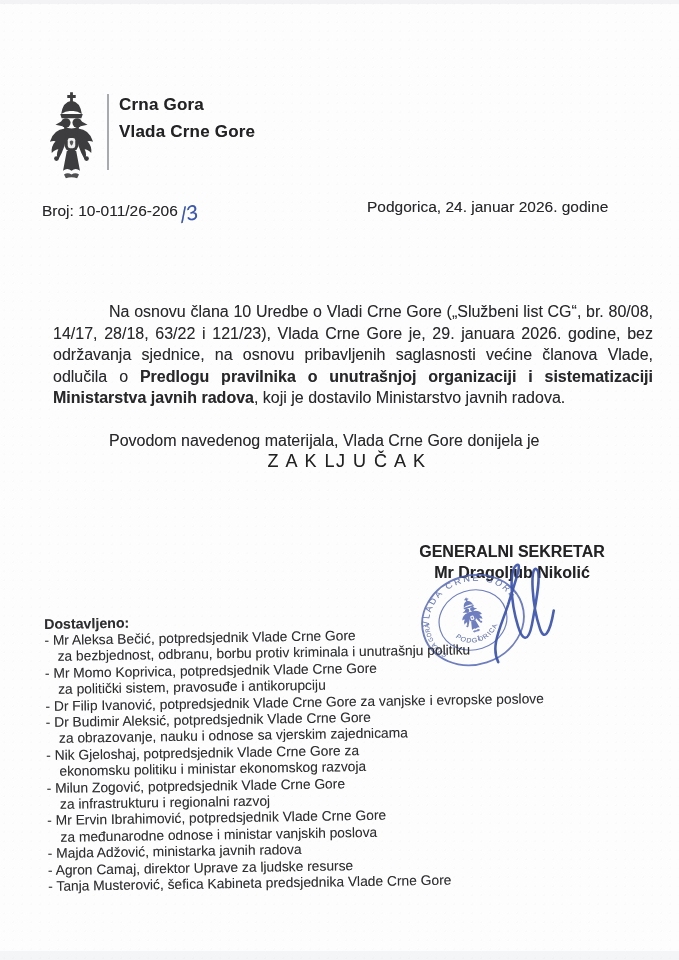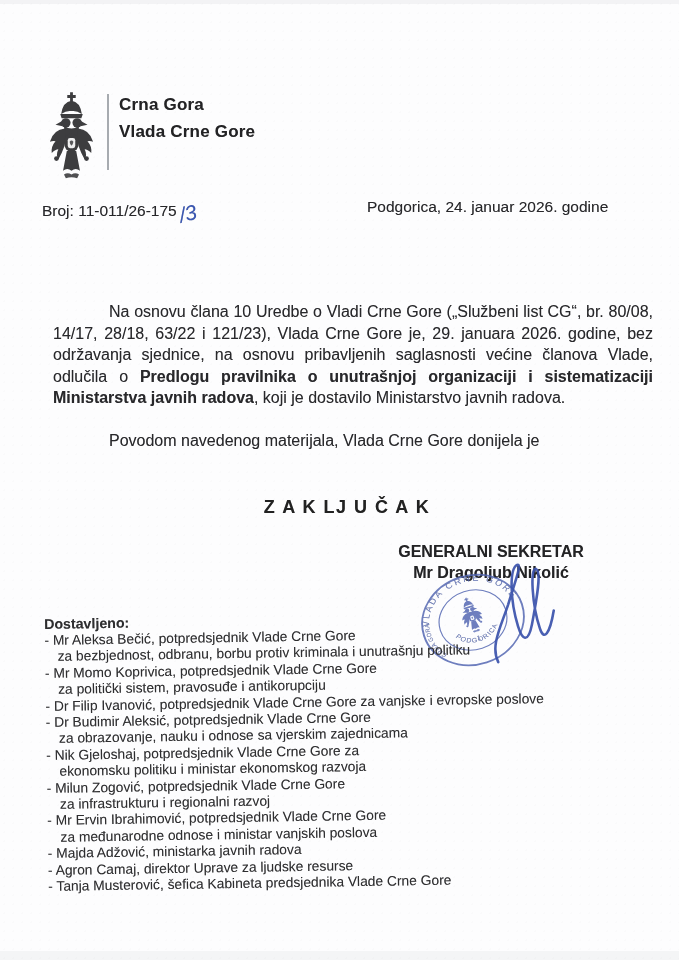--- a/index.html
+++ b/index.html
@@ -26,25 +26,25 @@
   
   .ref-row{position:absolute;left:42px;top:197px;width:595px;font-size:15.5px;color:#27272a;}
   .ref-left{position:absolute;left:0;top:0;}
   .ref-right{position:absolute;left:325px;top:1px;}
   .hand{display:inline-block;color:#3a57b4;font-size:21px;font-style:italic;
         transform:rotate(-14deg) translateY(5px);font-weight:400;margin-left:1px;}
   .para{font-size:16px;line-height:21.5px;text-align:justify;text-indent:56px;margin:13px;color:#28282b;}
   .p1{position:absolute;left:40px;top:288px;width:600px;}
   .p2{position:absolute;left:40px;top:417px;width:600px;text-align:left;}
   .heading{position:absolute;left:40px;top:451px;width:614px;text-align:center;
-           font-size:18px;font-weight:700;letter-spacing:1.5px;color:#222;margin-top:46px;}
+           font-size:18px;font-weight:400;letter-spacing:1.5px;color:#222;}
   .p3{position:absolute;left:40px;top:490px;width:600px;}
 
   
-  .sig-block{position:absolute;left:378px;top:541px;width:226px;text-align:center;
+  .sig-block{position:absolute;left:399px;top:541px;width:226px;text-align:center;
              font-size:16px;font-weight:700;line-height:21px;color:#232325;}
   .stamp{position:absolute;left:413px;top:568px;width:120px;height:104px;
          color:#4f63b0;opacity:.82;transform:rotate(-18deg);}
   .sig-svg{position:absolute;left:490px;top:555px;width:70px;height:114px;opacity:.92;}
 
   
   .dist{position:absolute;left:44px;top:616px;width:500px;
         transform:rotate(-.9deg);transform-origin:0 0;color:#2e2e30;}
   .dist-label{font-weight:700;font-size:14.2px;line-height:17px;}
   .dist-line{font-size:13.8px;line-height:16.4px;}
@@ -88,21 +88,21 @@
           <use href="#mn-eagle"></use>
         </svg>
       <div class="hdr-rule"></div>
       <div class="hdr-text">
         <div>Crna Gora</div>
         <div>Vlada Crne Gore</div>
       </div>
     </div>
 
     <div class="ref-row">
-      <div class="ref-left"><span>Broj: 11-011/26-175</span><span class="hand">/3</span></div>
+      <div class="ref-left"><span>Broj: 10-011/26-206</span><span class="hand">/3</span></div>
       <div class="ref-right">Podgorica, 24. januar 2026. godine</div>
     </div>
 
     <p class="para p1"><span>Na osnovu člana 10 Uredbe o Vladi Crne Gore („Službeni list CG“, br. 80/08, 14/17, 28/18, 63/22 i 121/23), Vlada Crne Gore je, 29. januara 2026. godine, bez održavanja sjednice, na osnovu pribavljenih saglasnosti većine članova Vlade, odlučila o </span><strong>Predlogu pravilnika o unutrašnjoj organizaciji i sistematizaciji Ministarstva javnih radova</strong><span>, koji je dostavilo Ministarstvo javnih radova.</span></p>
 
     <p class="para p2">Povodom navedenog materijala, Vlada Crne Gore donijela je</p>
 
     <div class="heading">Z A K LJ U Č A K</div>
 
 

